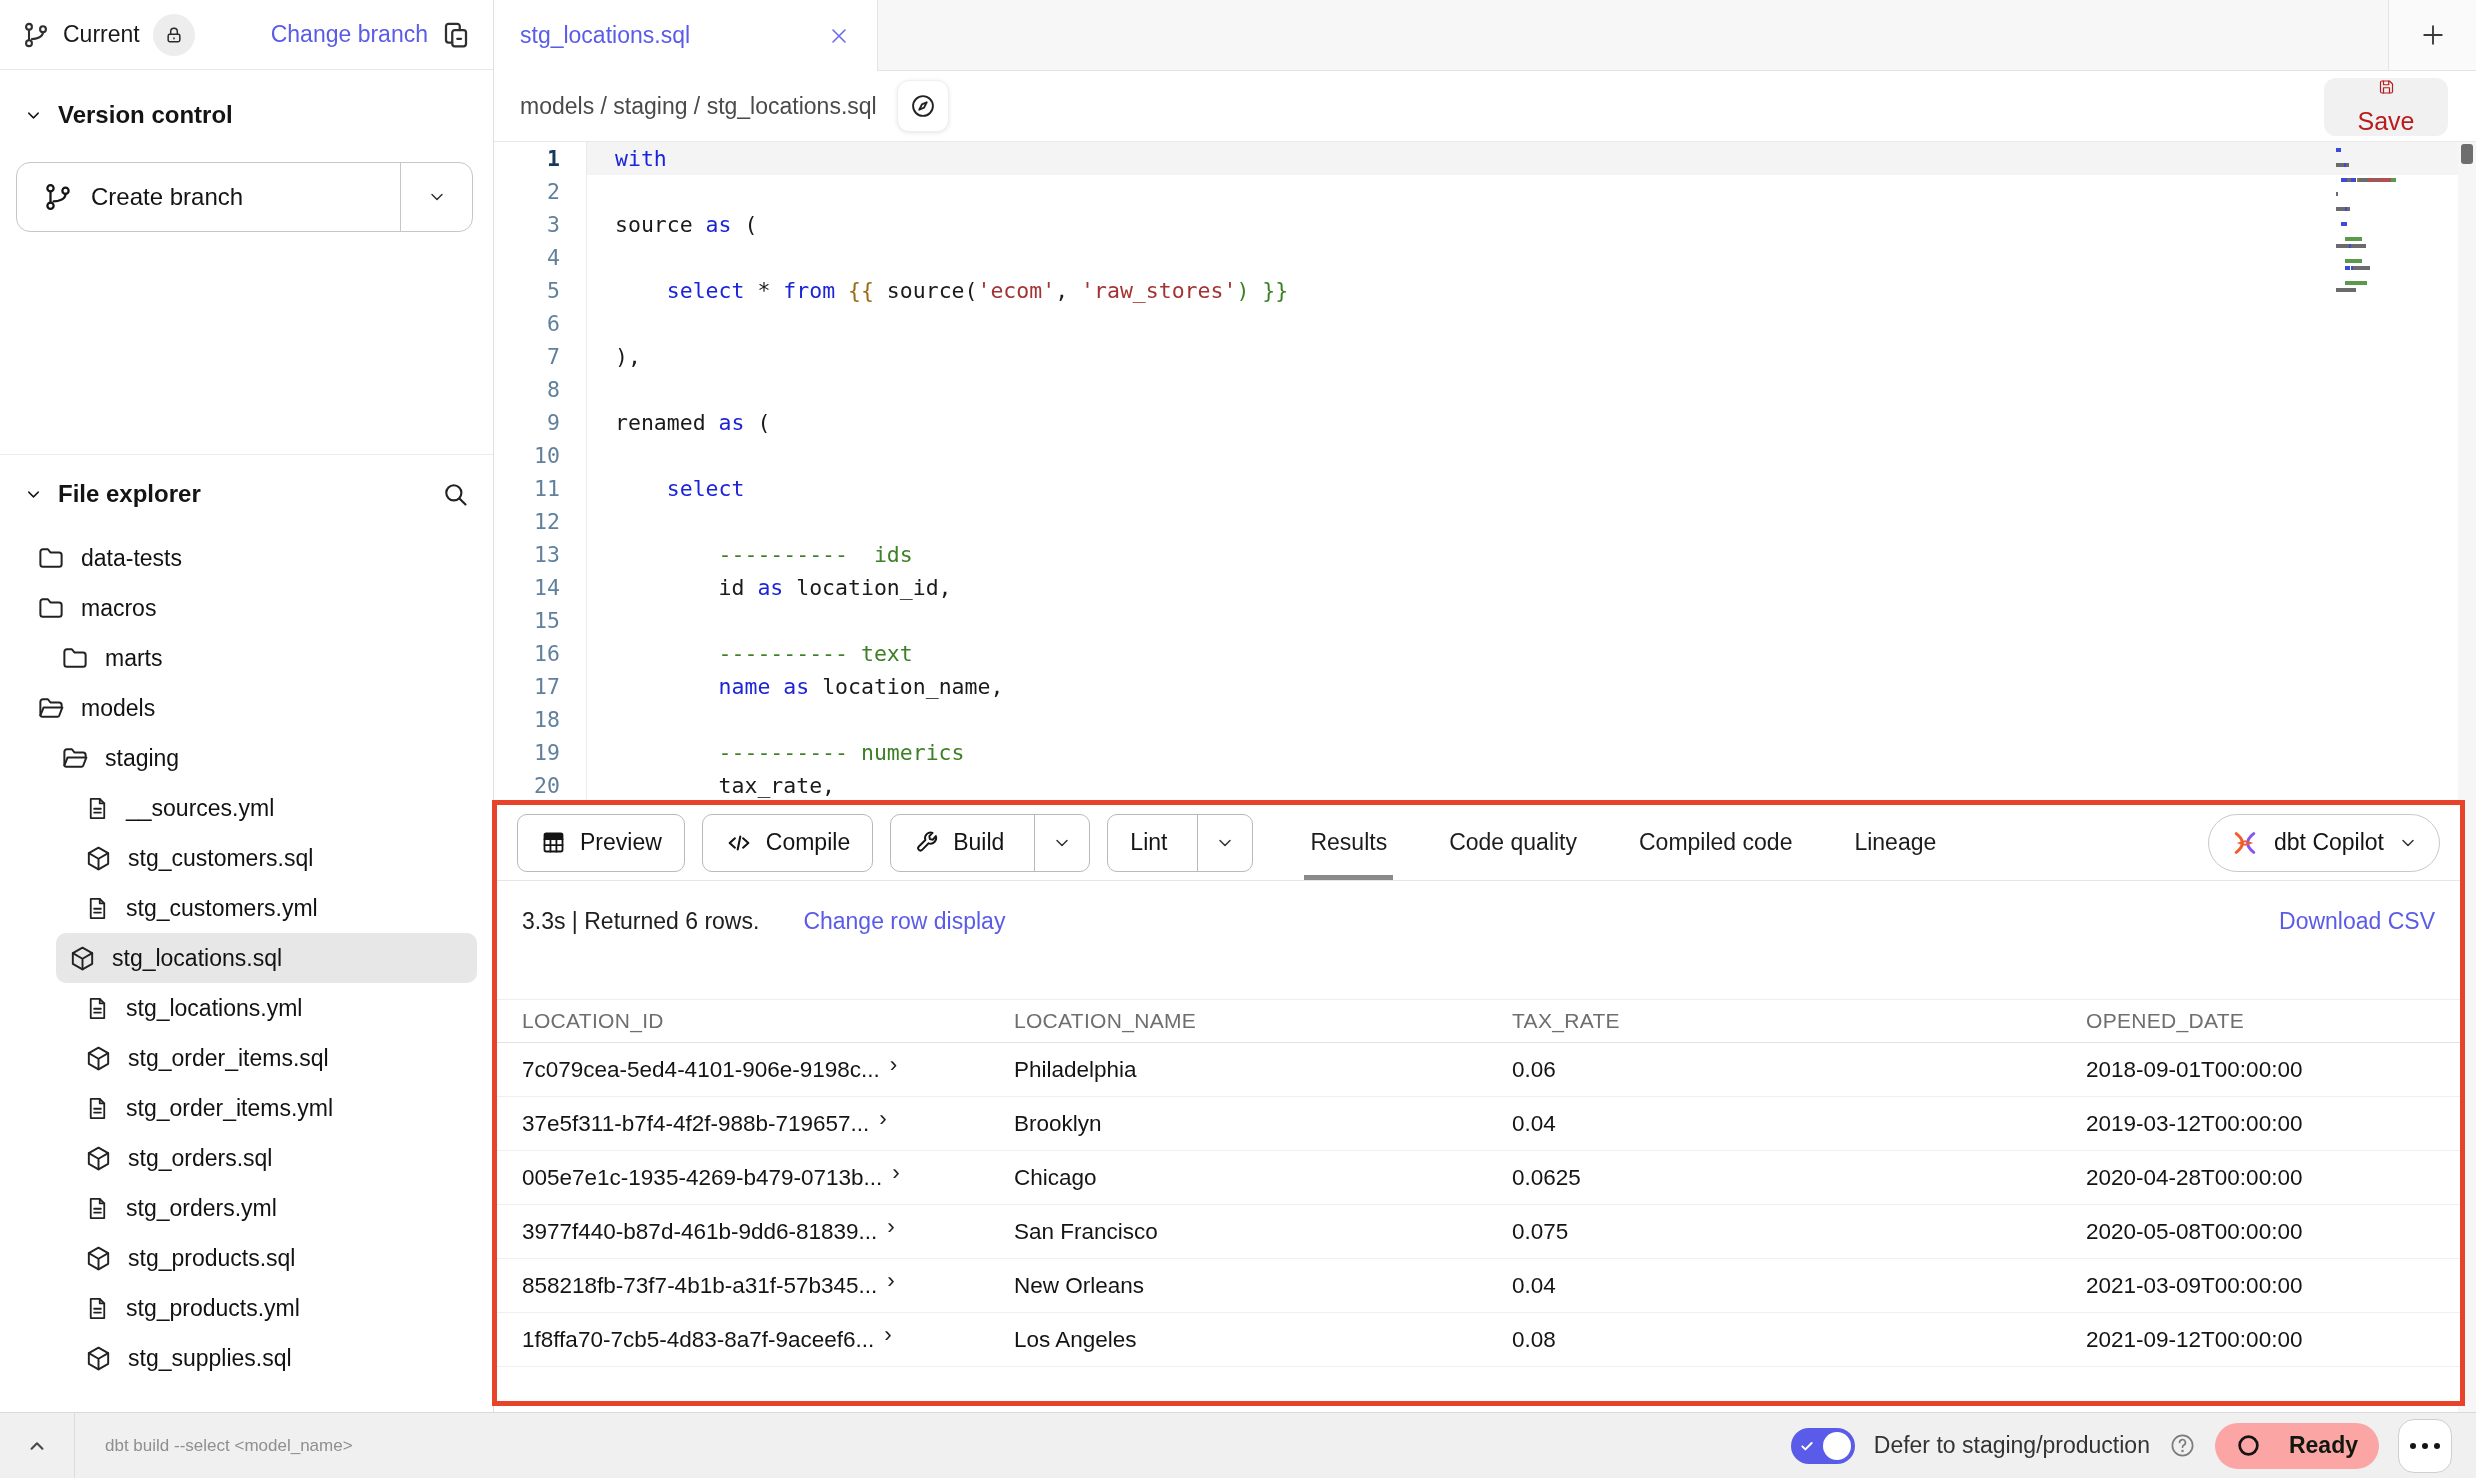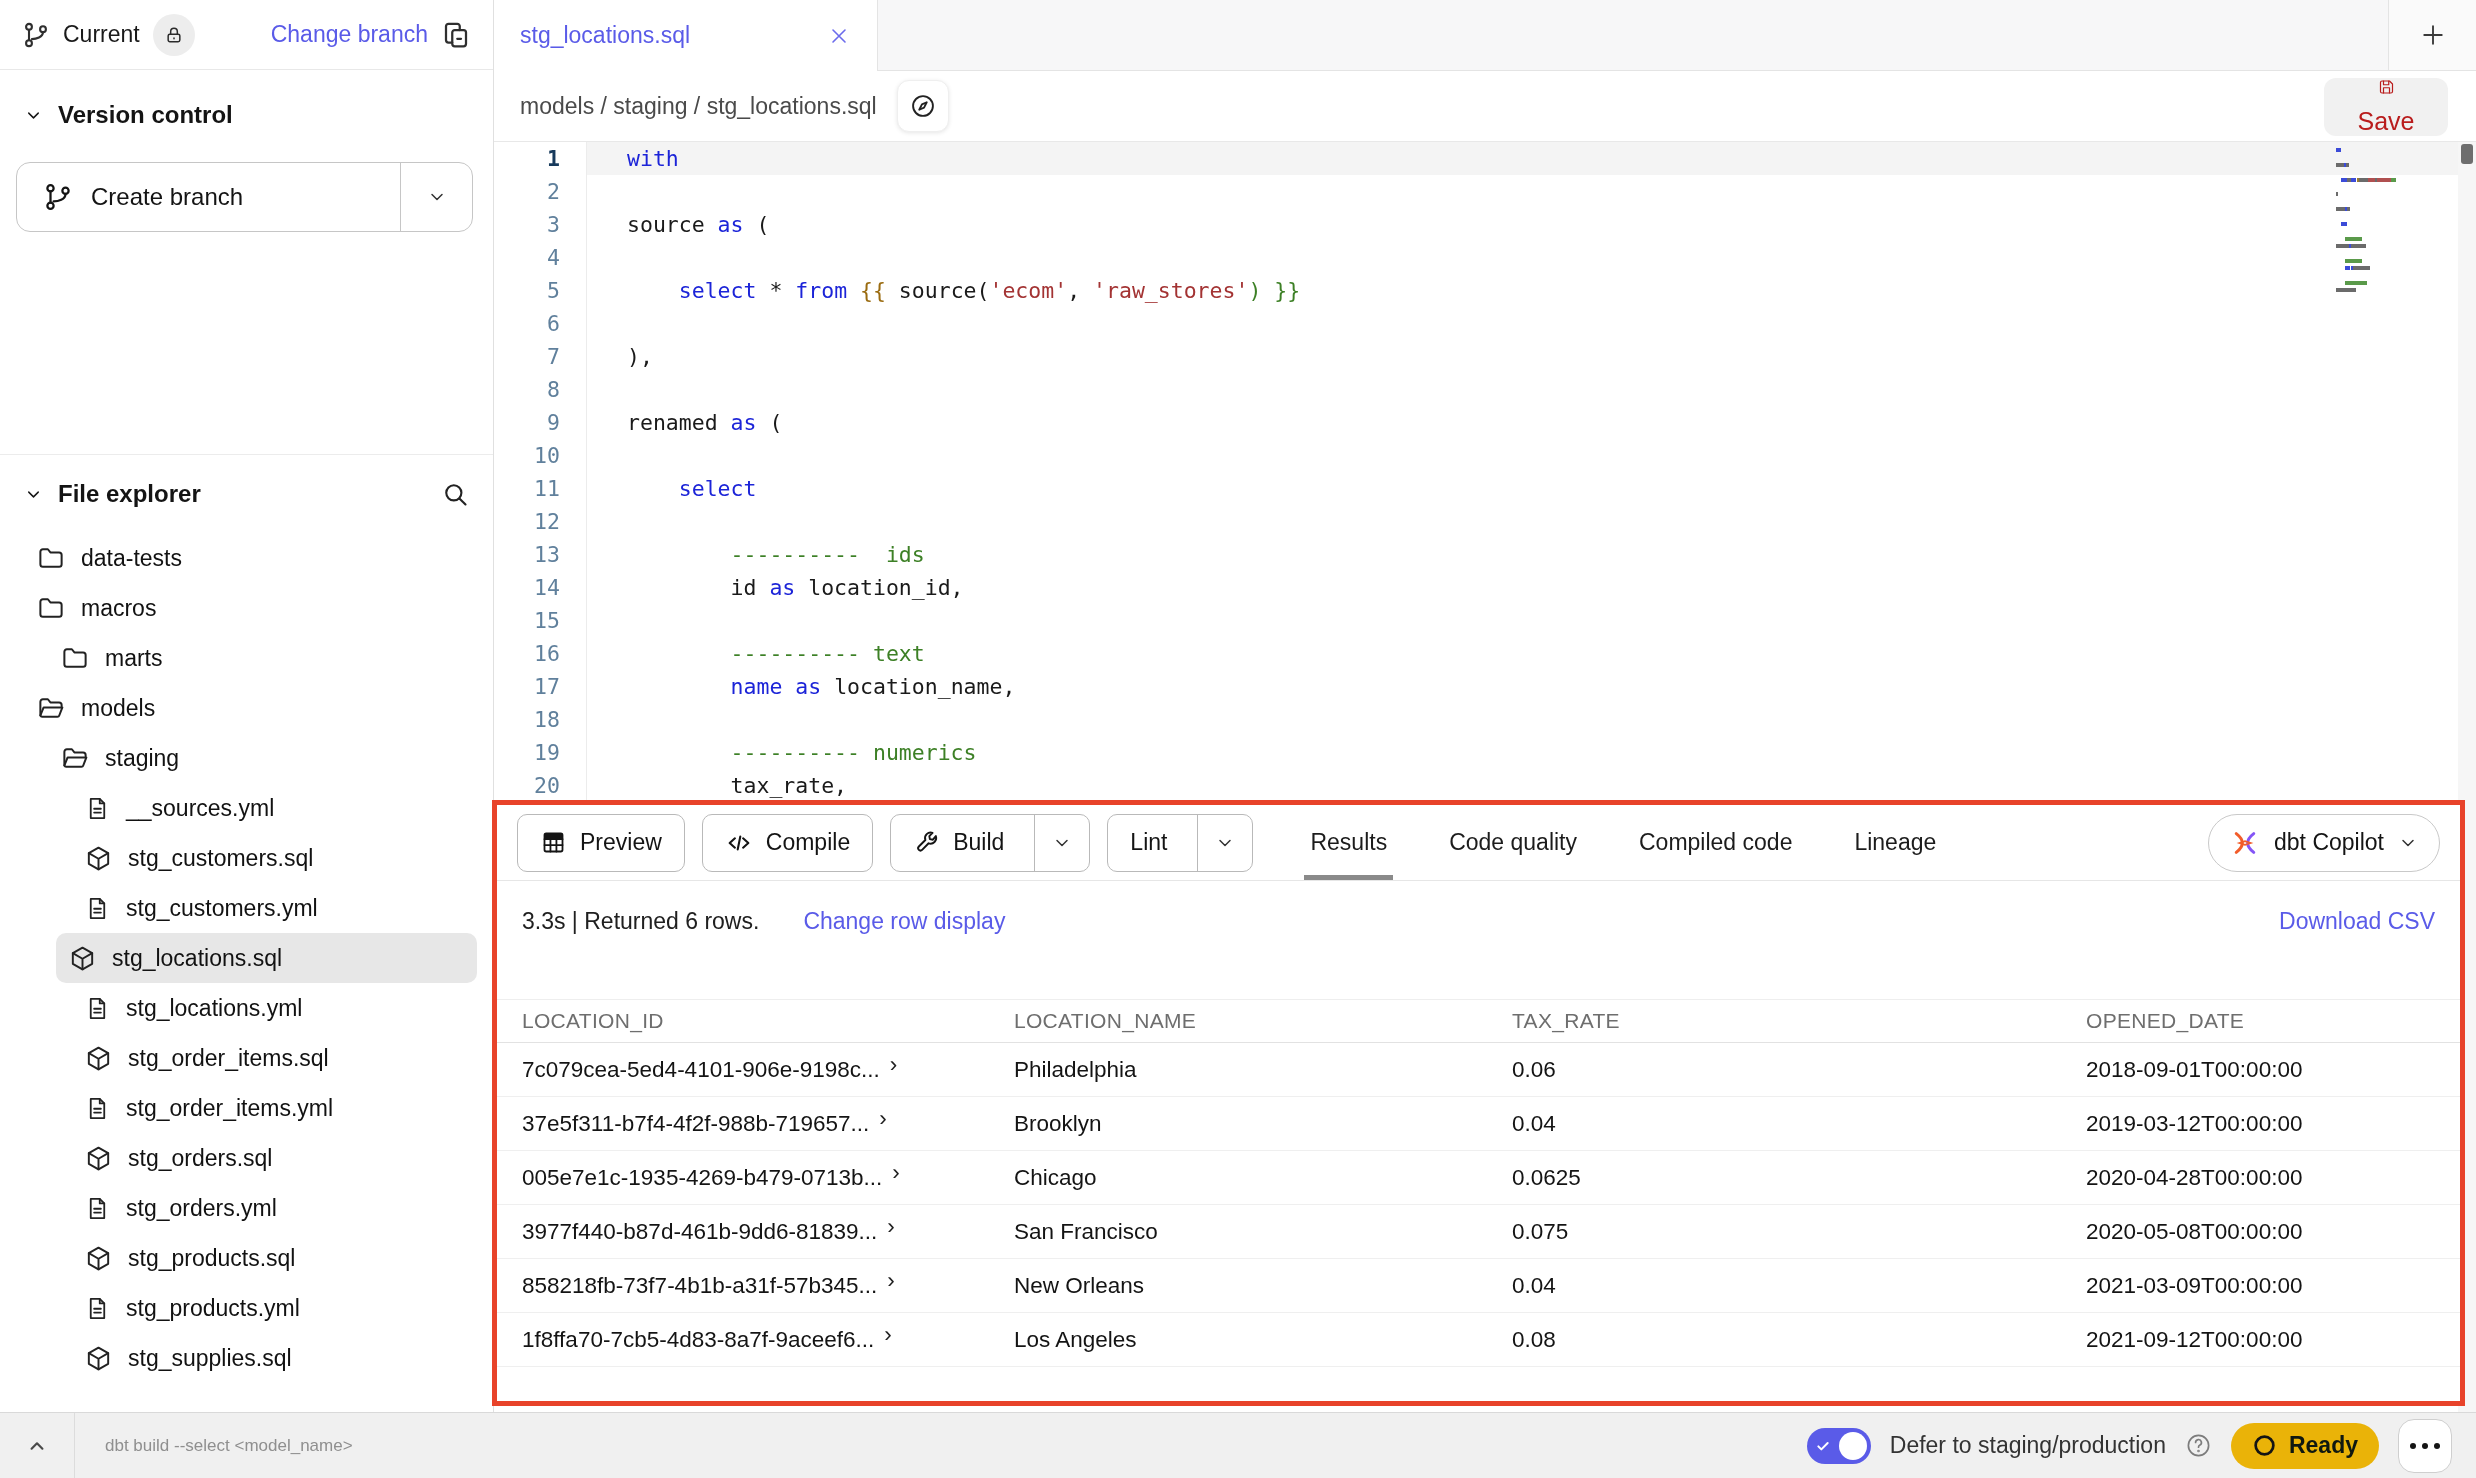--- a/index.html
+++ b/index.html
@@ -61,21 +61,21 @@
     border:1px solid #efefef; box-shadow:0 1px 4px rgba(0,0,0,.10); display:flex; align-items:center;
     justify-content:center; color:#222; cursor:pointer; }
   .save-btn { position:absolute; right:28px; top:7px; height:58px; width:124px; border:none;
     border-radius:12px; background:#f1f1f1; color:#b91c1c; font-size:25px; display:flex; gap:11px;
     align-items:center; justify-content:center; font-family:inherit;flex-direction:column; }
 
   .editor { position:absolute; left:0; right:0; top:142px; bottom:0; background:#fff; overflow:hidden; }
   .cl { display:flex; height:33px; font-family:"DejaVu Sans Mono", monospace; font-size:21.5px;
     line-height:33px; }
   .cl .ln { width:92px; flex:0 0 auto; text-align:right; padding-right:26px; color:#60809c; }
-  .cl .ct { flex:1; border-left:1px solid #ececec; padding-left:40px; white-space:pre; color:#1a1a1a; }
+  .cl .ct { flex:1; border-left:1px solid #ececec; padding-left:28px; white-space:pre; color:#1a1a1a; }
   .cl.active .ln { color:#173a5c; font-weight:bold; }
   .cl.active .ct { background:#f4f4f4; }
   .kw { color:#1c24d8; } .str { color:#a33333; } .cmt { color:#3d8026; }
   .jo { color:#9a6b10; } .jc { color:#3d8026; } .pl { color:#1a1a1a; }
   .minimap { position:absolute; right:28px; top:6px; width:112px; height:270px; overflow:hidden; }
   .mm-row { height:4px; margin-bottom:3.4px; display:flex; gap:0; }
   .mm-row span { display:inline-block; height:4px; }
   .vscroll { position:absolute; right:0; top:0; width:18px; bottom:0; background:#f6f6f6; }
   .vscroll .thumb { margin:2px auto 0; width:12px; height:20px; background:#6e6e6e; border-radius:3px; }
 
@@ -119,22 +119,22 @@
   .sb-div { width:1px; height:100%; background:#dcdcdc; }
   .cmd { margin-left:30px; font-size:17px; color:#8f8f8f; }
   .sb-right { margin-left:auto; display:flex; align-items:center; gap:19px; padding-right:24px; }
   .toggle { width:64px; height:36px; border-radius:18px; background:#5a5be8; position:relative;
     cursor:pointer; flex:0 0 auto; }
   .toggle .knob { position:absolute; right:4px; top:4px; width:28px; height:28px; border-radius:50%;
     background:#fff; }
   .toggle .tick { position:absolute; left:8px; top:10px; color:#fff; }
   .defer-label { font-size:23px; color:#333; }
   .qmark { color:#7c7c7c; }
-  .ready-pill { background:#eab308; border-radius:23px; height:46px; display:flex; align-items:center;
-    gap:12px; padding:0 21px; font-size:23px; font-weight:600; color:#101810; }
+  .ready-pill { background:#fca5a5; border-radius:23px; height:46px; display:flex; align-items:center;
+    gap:28px; padding:0 21px; font-size:23px; font-weight:600; color:#101810; }
   .ready-pill .ring { color:#141414; }
   .dots-btn { width:54px; height:54px; background:#fff; border:1px solid #cfcfcf; border-radius:16px;
     display:flex; align-items:center; justify-content:center; gap:6px; cursor:pointer; }
   .dots-btn i { width:6px; height:6px; border-radius:50%; background:#141414; }
 </style>
 </head>
 <body>
 
 <div class="app">
 

